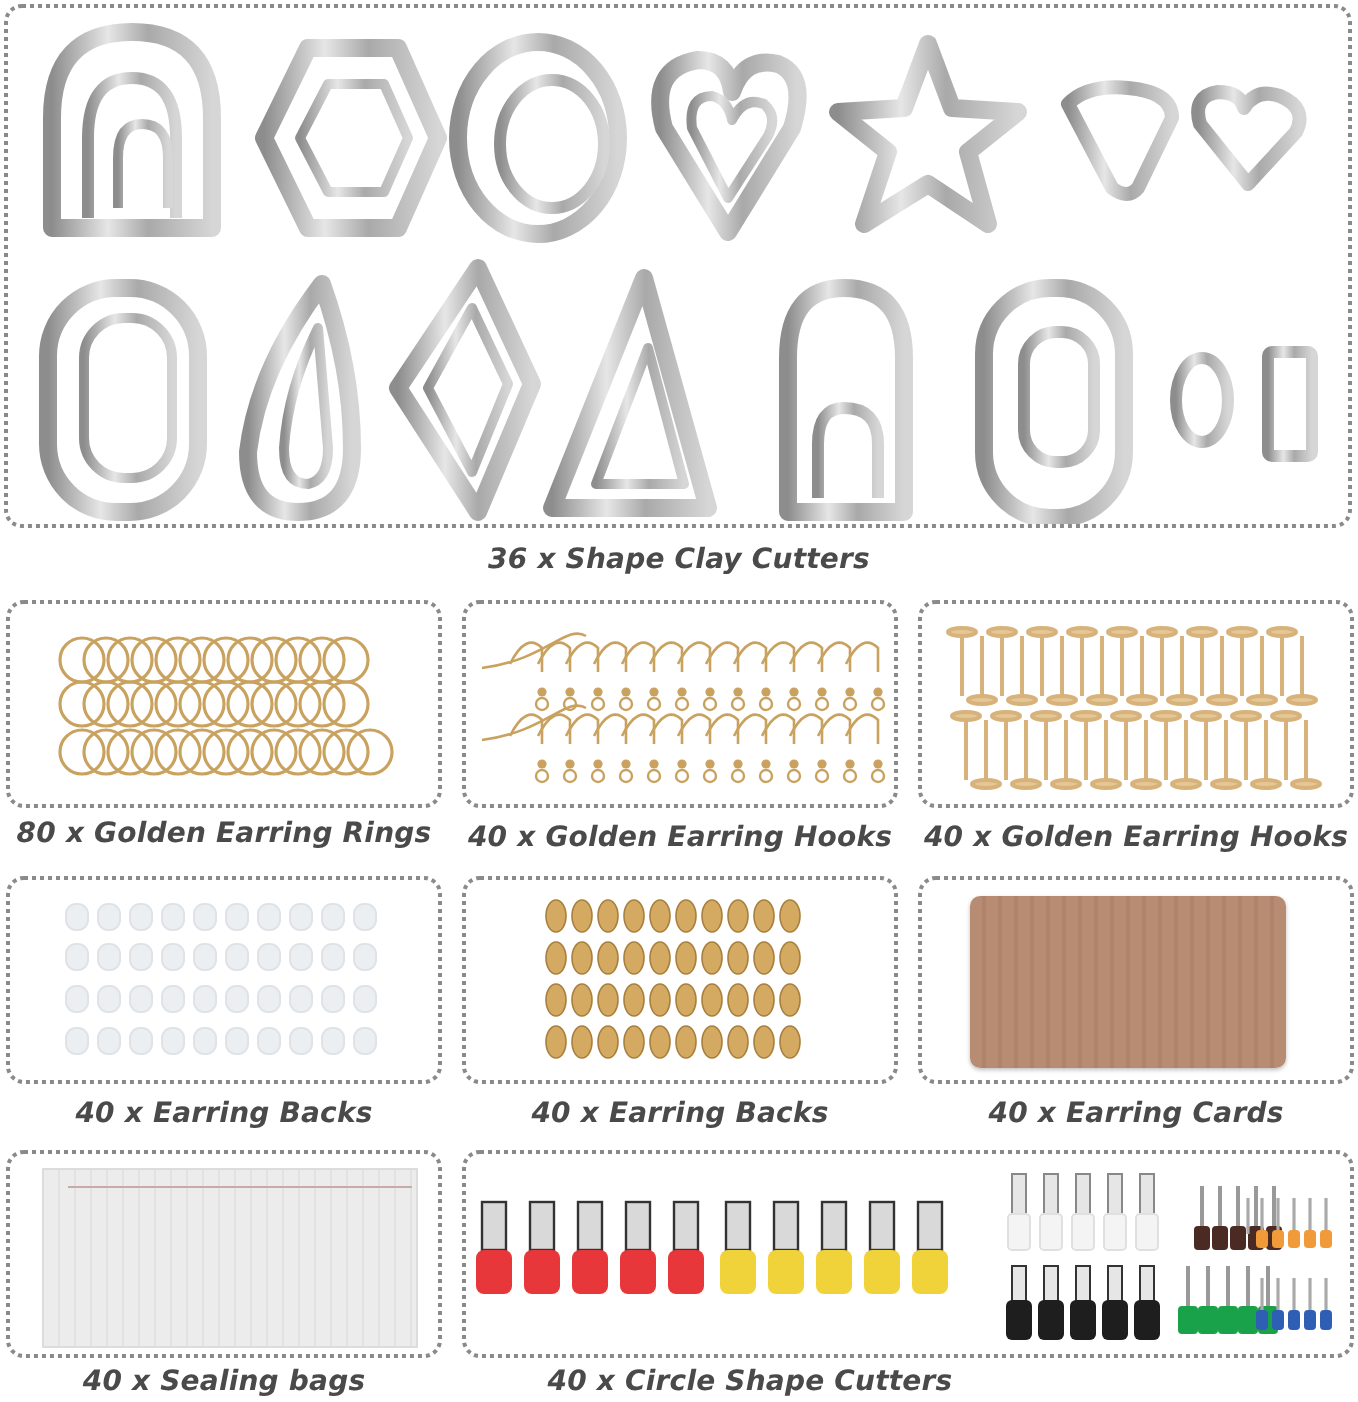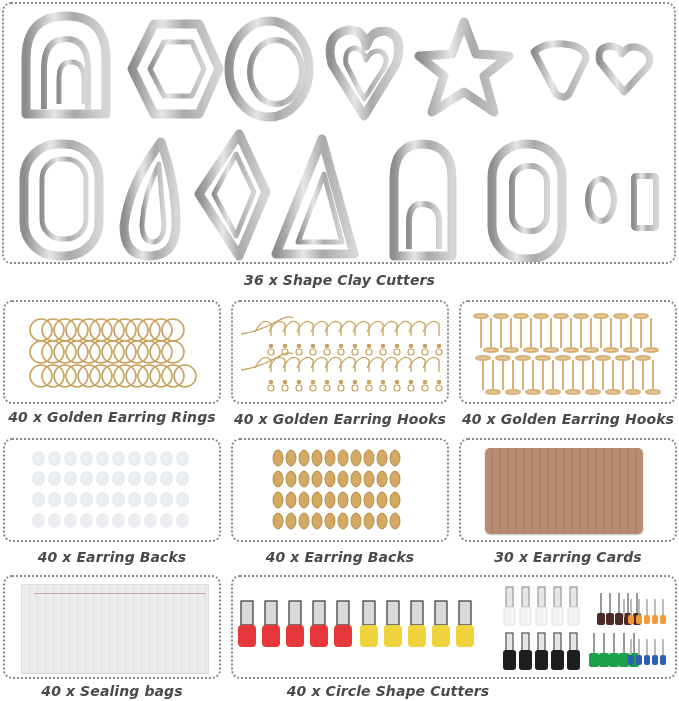--- a/index.html
+++ b/index.html
@@ -121,21 +121,21 @@
         <circle cx="108" cy="74" r="11"></circle>
         <circle cx="120" cy="74" r="11"></circle>
         <circle cx="132" cy="74" r="11"></circle>
         <circle cx="144" cy="74" r="11"></circle>
         <circle cx="156" cy="74" r="11"></circle>
         <circle cx="168" cy="74" r="11"></circle>
         <circle cx="180" cy="74" r="11"></circle>
     </g>
   </svg>
 </div>
-<div class="label" style="left:3px;width:218px;top:409px;">40 x Golden Earring Rings</div>
+<div class="label" style="left:3px;width:218px;top:409px;">80 x Golden Earring Rings</div>
 
 <div class="panel" style="left:231px;top:300px;width:218px;height:104px;">
   <svg width="214" height="100">
     <g fill="none" stroke="#c9a25f" stroke-width="1.3">
       <path d="M8,32 C40,28 50,10 60,16"></path>
       <path d="M8,68 C40,64 50,46 60,52"></path>
     </g>
     <g id="hooks" fill="none" stroke="#c9a25f" stroke-width="1.3">
 
       <path d="M22,30 q8,-16 16,-8 v12"></path>
@@ -407,21 +407,21 @@
           <ellipse cx="162" cy="81" rx="5" ry="8"></ellipse>
       </g>
     </g>
   </svg>
 </div>
 <div class="label" style="left:231px;width:218px;top:549px;">40 x Earring Backs</div>
 
 <div class="panel" style="left:459px;top:438px;width:218px;height:104px;">
   <div style="position:absolute;left:24px;top:8px;width:158px;height:86px;border-radius:5px;background:repeating-linear-gradient(90deg,#b88b73 0px,#b88b73 6px,#b0836b 6px,#b0836b 8px);box-shadow:0 1px 2px rgba(0,0,0,0.25);"></div>
 </div>
-<div class="label" style="left:459px;width:218px;top:549px;">30 x Earring Cards</div>
+<div class="label" style="left:459px;width:218px;top:549px;">40 x Earring Cards</div>
 
 <div class="panel" style="left:3px;top:575px;width:218px;height:104px;">
   <div style="position:absolute;left:16px;top:7px;width:186px;height:88px;background:repeating-linear-gradient(90deg,#ececec 0px,#ececec 7px,#e2e2e2 7px,#e2e2e2 8px);border:1px solid #dcdcdc;">
     <div style="position:absolute;left:12px;right:2px;top:8px;height:1px;background:#c9a9a9;"></div>
   </div>
 </div>
 <div class="label" style="left:3px;width:218px;top:683px;">40 x Sealing bags</div>
 
 <div class="panel" style="left:231px;top:575px;width:446px;height:104px;">
   <svg width="442" height="100">
@@ -542,13 +542,13 @@
       <g fill="#2f5fb4">
         <rect x="395" y="78" width="6" height="10" rx="2"></rect>
           <rect x="403" y="78" width="6" height="10" rx="2"></rect>
           <rect x="411" y="78" width="6" height="10" rx="2"></rect>
           <rect x="419" y="78" width="6" height="10" rx="2"></rect>
           <rect x="427" y="78" width="6" height="10" rx="2"></rect>
       </g>
     </g>
   </svg>
 </div>
-<div class="label" style="left:238px;width:300px;top:683px;">40 x Circle Shape Cutters</div>
+<div class="label" style="left:225px;width:300px;top:683px;">40 x Circle Shape Cutters</div>
 
 </body></html>

